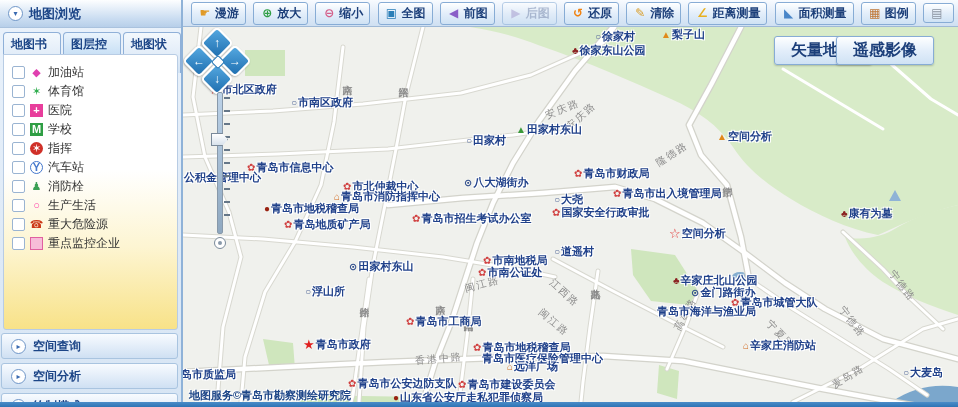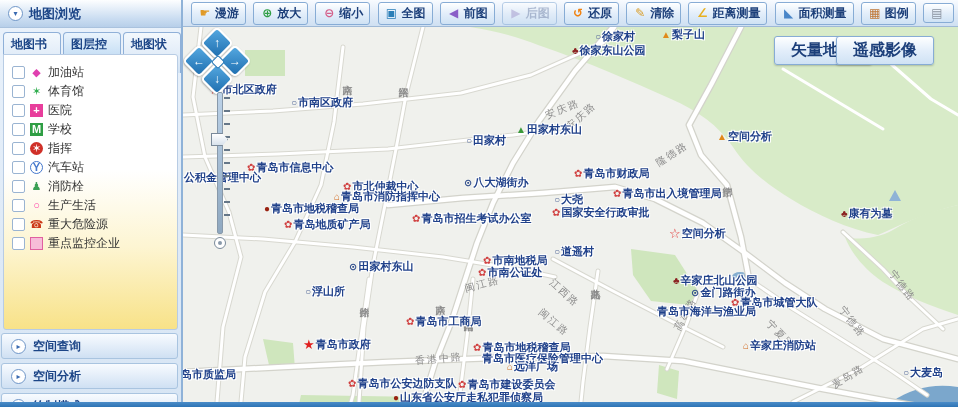--- a/index.html
+++ b/index.html
@@ -520,20 +520,21 @@
         <div class="poi" style="position: absolute; left: -14px; top: 340px;">
           <span class="poi-ic" style="color: rgb(32, 65, 138);"></span>
           <span>青岛市质监局</span>
         </div>
         <div class="poi" style="position: absolute; left: 720px; top: 338px;">
           <span class="poi-ic" style="color: rgb(91, 111, 158);">○</span>
           <span>大麦岛</span>
         </div>
       </div>
 
+    <div id="copyright">地图服务©青岛市勘察测绘研究院</div>
 
     <div class="nav-btn" style="left:22px;top:4px">
         <span>↑</span>
       </div>
     <div class="nav-btn" style="left:4px;top:22px">
         <span>←</span>
       </div>
     <div class="nav-btn" style="left:40px;top:22px">
         <span>→</span>
       </div>

